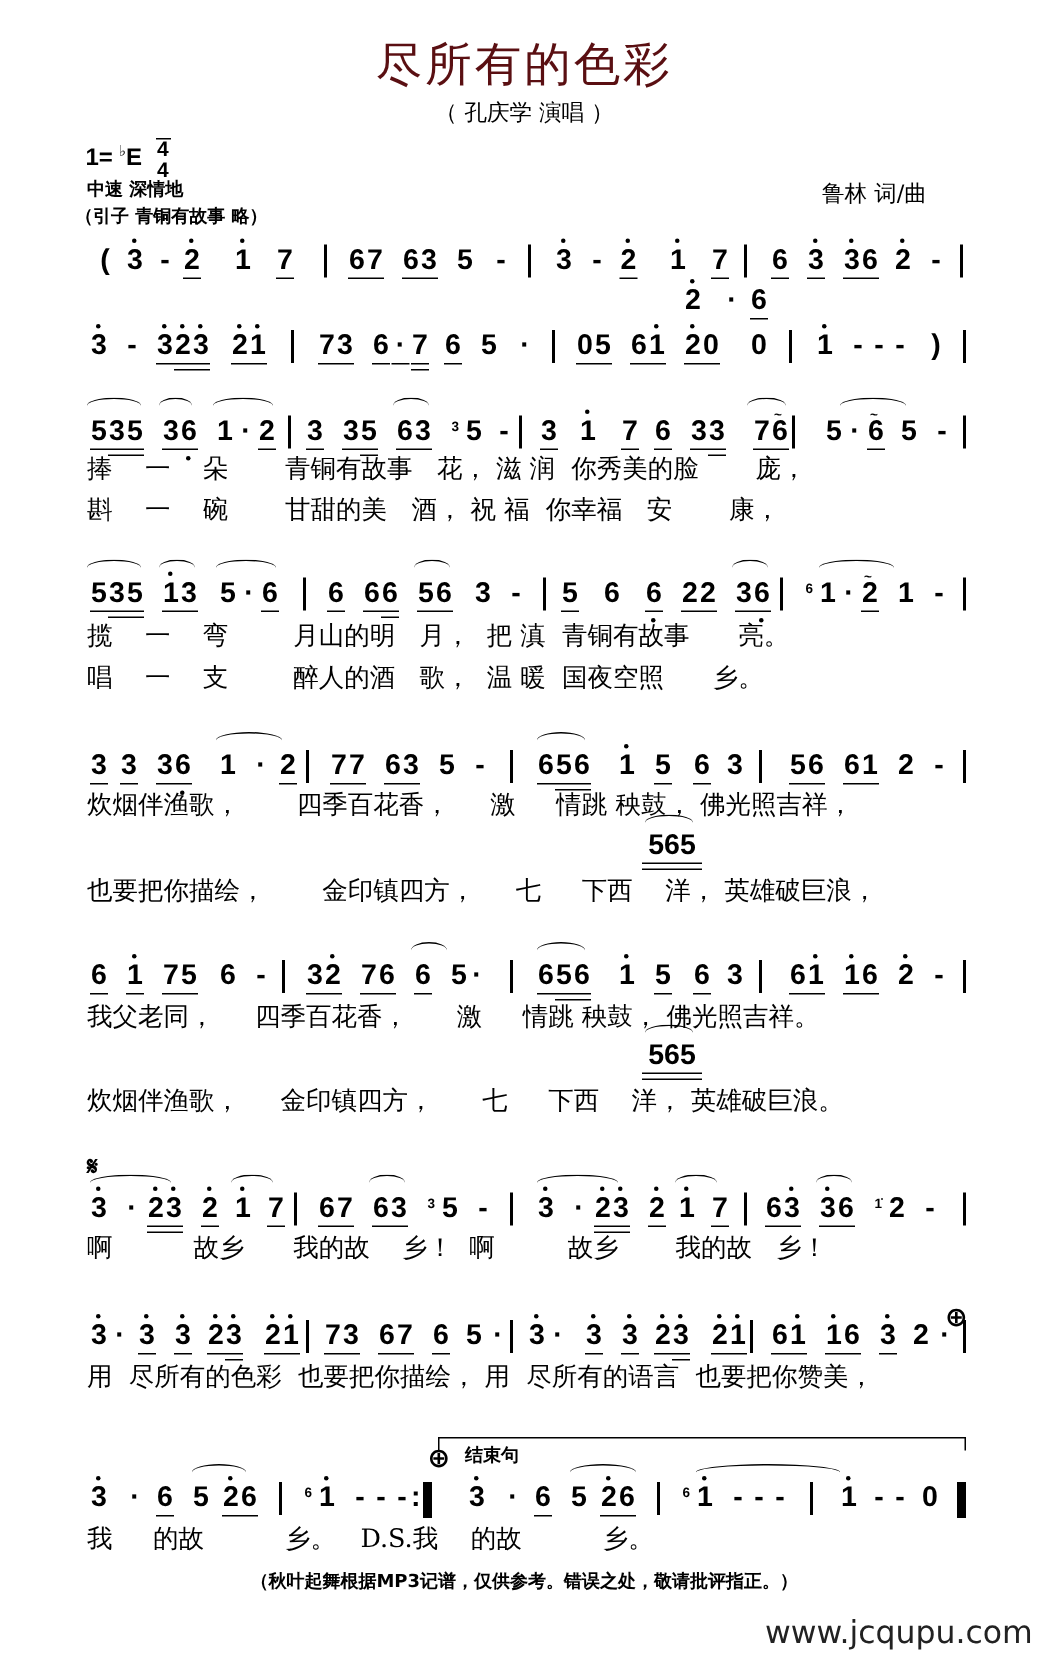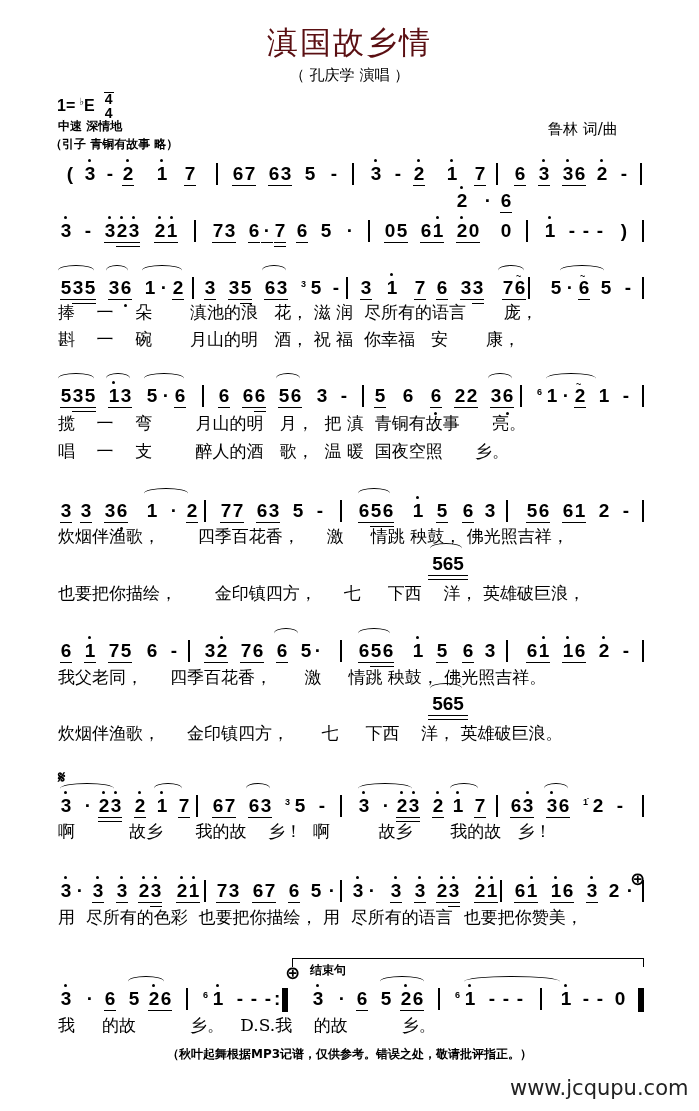--- a/index.html
+++ b/index.html
@@ -28,21 +28,21 @@
   .footnote{left:0;width:699px;top:1046px;text-align:center;font-size:12px;font-weight:bold;font-family:"DejaVu Sans",sans-serif;}
   .site{left:510px;top:1076px;font-size:21px;color:#222;font-family:"DejaVu Sans",sans-serif;}
   .segno{left:58px;top:768px;font-size:17px;font-weight:bold;}
   .coda{position:absolute;font-size:18px;font-weight:bold;}
   .bracket{left:292px;top:958px;width:350px;height:8px;border-top:1.3px solid #000;border-left:1.3px solid #000;border-right:1.3px solid #000;}
   .ending-label{left:310px;top:962px;font-size:12px;font-weight:bold;font-family:"DejaVu Sans",sans-serif;}
 </style>
 </head>
 <body>
 
-<div class="abs title">滇国故乡情</div>
+<div class="abs title">尽所有的色彩</div>
 <div class="abs subtitle">（ 孔庆学 演唱 ）</div>
 
 <div class="abs key">
   <span>1=</span>
   <span class="flat">♭</span>
   <span>E</span>
   <span class="frac">
     <span>4</span>
     <span class="bar"></span>
     <span>4</span>
@@ -145,22 +145,22 @@
     <div class="tok" style="left: 578px; top: 277px; width: 12px;"><span class="d">6</span><span class="ul" style="top: 22px;"></span><span class="note-small" style="top: -12px; left: 2px;">~</span></div>
     <div class="tok" style="left: 600px; top: 277px; width: 12px;"><span class="d">5</span></div>
     <div class="tok" style="left: 622px; top: 277px; width: 12px;"><span class="d">-</span></div>
     <div class="bar" style="left: 642px; top: 277px;"></div>
     <div class="slur" style="left: 58px; width: 36px; top: 265px;"></div>
     <div class="slur" style="left: 106px; width: 22px; top: 265px;"></div>
     <div class="slur" style="left: 142px; width: 40px; top: 265px;"></div>
     <div class="slur" style="left: 262px; width: 24px; top: 265px;"></div>
     <div class="slur" style="left: 498px; width: 26px; top: 265px;"></div>
     <div class="slur" style="left: 560px; width: 44px; top: 265px;"></div>
-    <div class="lyric" style="left: 58px; top: 301px;">捧    一    朵       滇池的浪   花， 滋 润  尽所有的语言       庞，</div>
-    <div class="lyric" style="left: 58px; top: 328px;">斟    一    碗       月山的明   酒， 祝 福  你幸福   安       康，</div>
+    <div class="lyric" style="left: 58px; top: 301px;">捧    一    朵       青铜有故事   花， 滋 润  你秀美的脸       庞，</div>
+    <div class="lyric" style="left: 58px; top: 328px;">斟    一    碗       甘甜的美   酒， 祝 福  你幸福   安       康，</div>
     <div class="tok" style="left: 60px; top: 385px; width: 12px;"><span class="d">5</span><span class="ul" style="top: 22px;"></span></div>
     <div class="tok" style="left: 72px; top: 385px; width: 12px;"><span class="d">3</span><span class="ul" style="top: 22px;"></span><span class="ul" style="top: 26px;"></span></div>
     <div class="tok" style="left: 84px; top: 385px; width: 12px;"><span class="d">5</span><span class="ul" style="top: 22px;"></span><span class="ul" style="top: 26px;"></span></div>
     <div class="tok" style="left: 108px; top: 385px; width: 12px;"><span class="d">1<span class="hdot"></span></span><span class="ul" style="top: 22px;"></span></div>
     <div class="tok" style="left: 120px; top: 385px; width: 12px;"><span class="d">3</span><span class="ul" style="top: 22px;"></span></div>
     <div class="tok" style="left: 146px; top: 385px; width: 12px;"><span class="d">5</span></div>
     <div class="tok" style="left: 160px; top: 385px; width: 12px;"><span class="d">·</span></div>
     <div class="tok" style="left: 174px; top: 385px; width: 12px;"><span class="d">6</span><span class="ul" style="top: 22px;"></span></div>
     <div class="bar" style="left: 202px; top: 385px;"></div>
     <div class="tok" style="left: 218px; top: 385px; width: 12px;"><span class="d">6</span><span class="ul" style="top: 22px;"></span></div>

